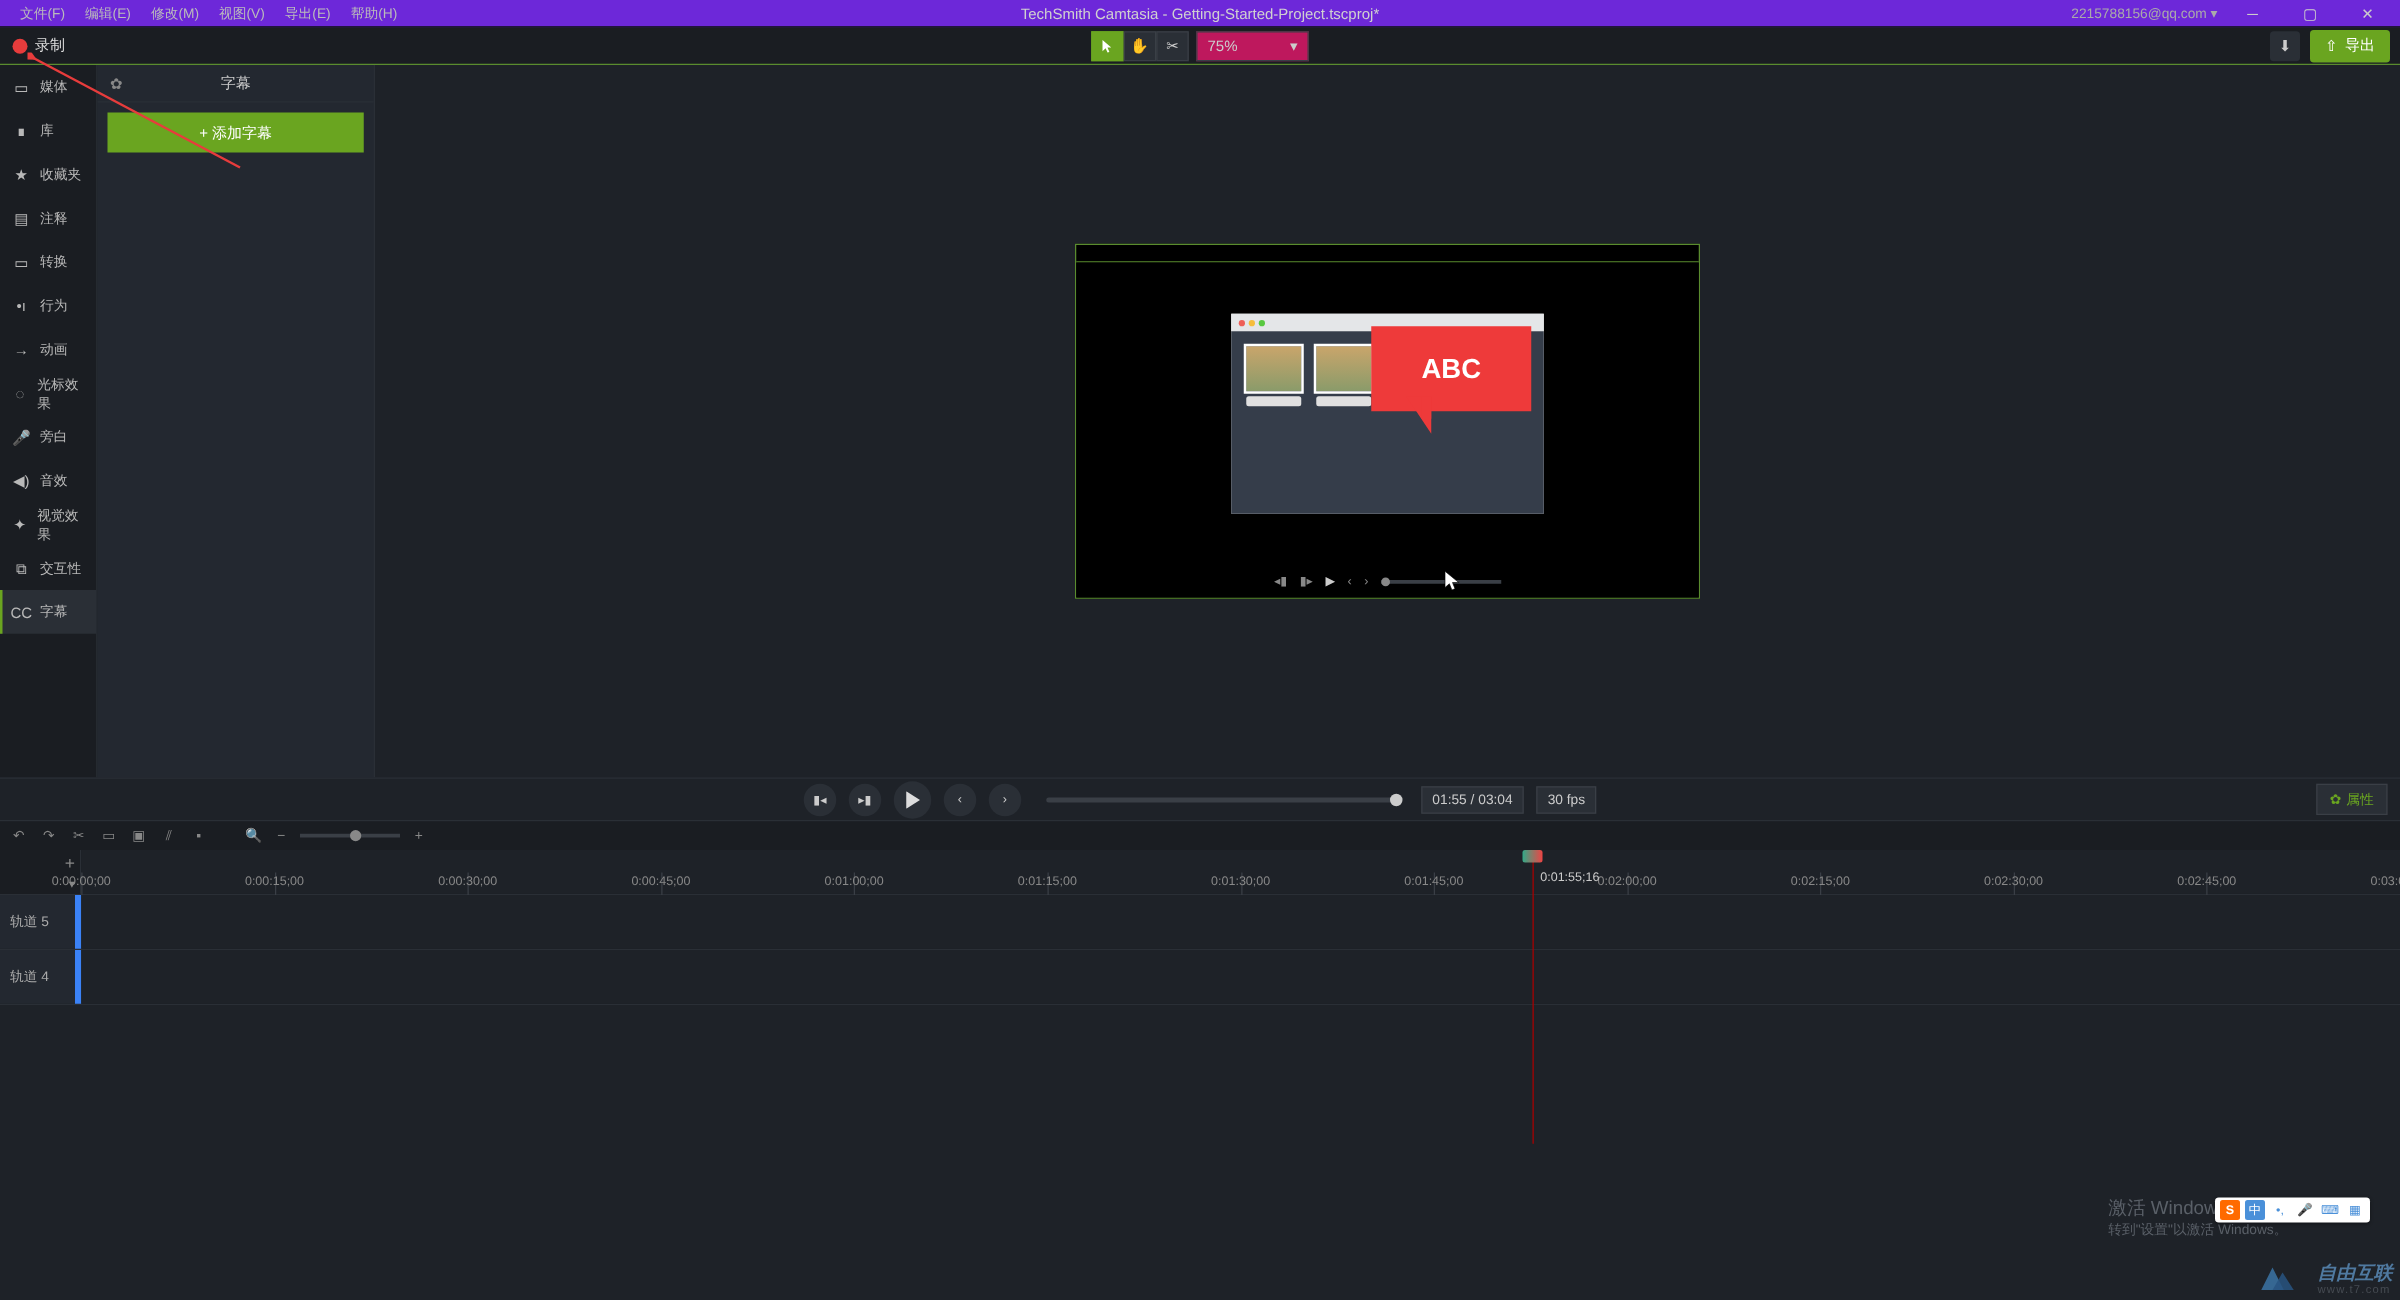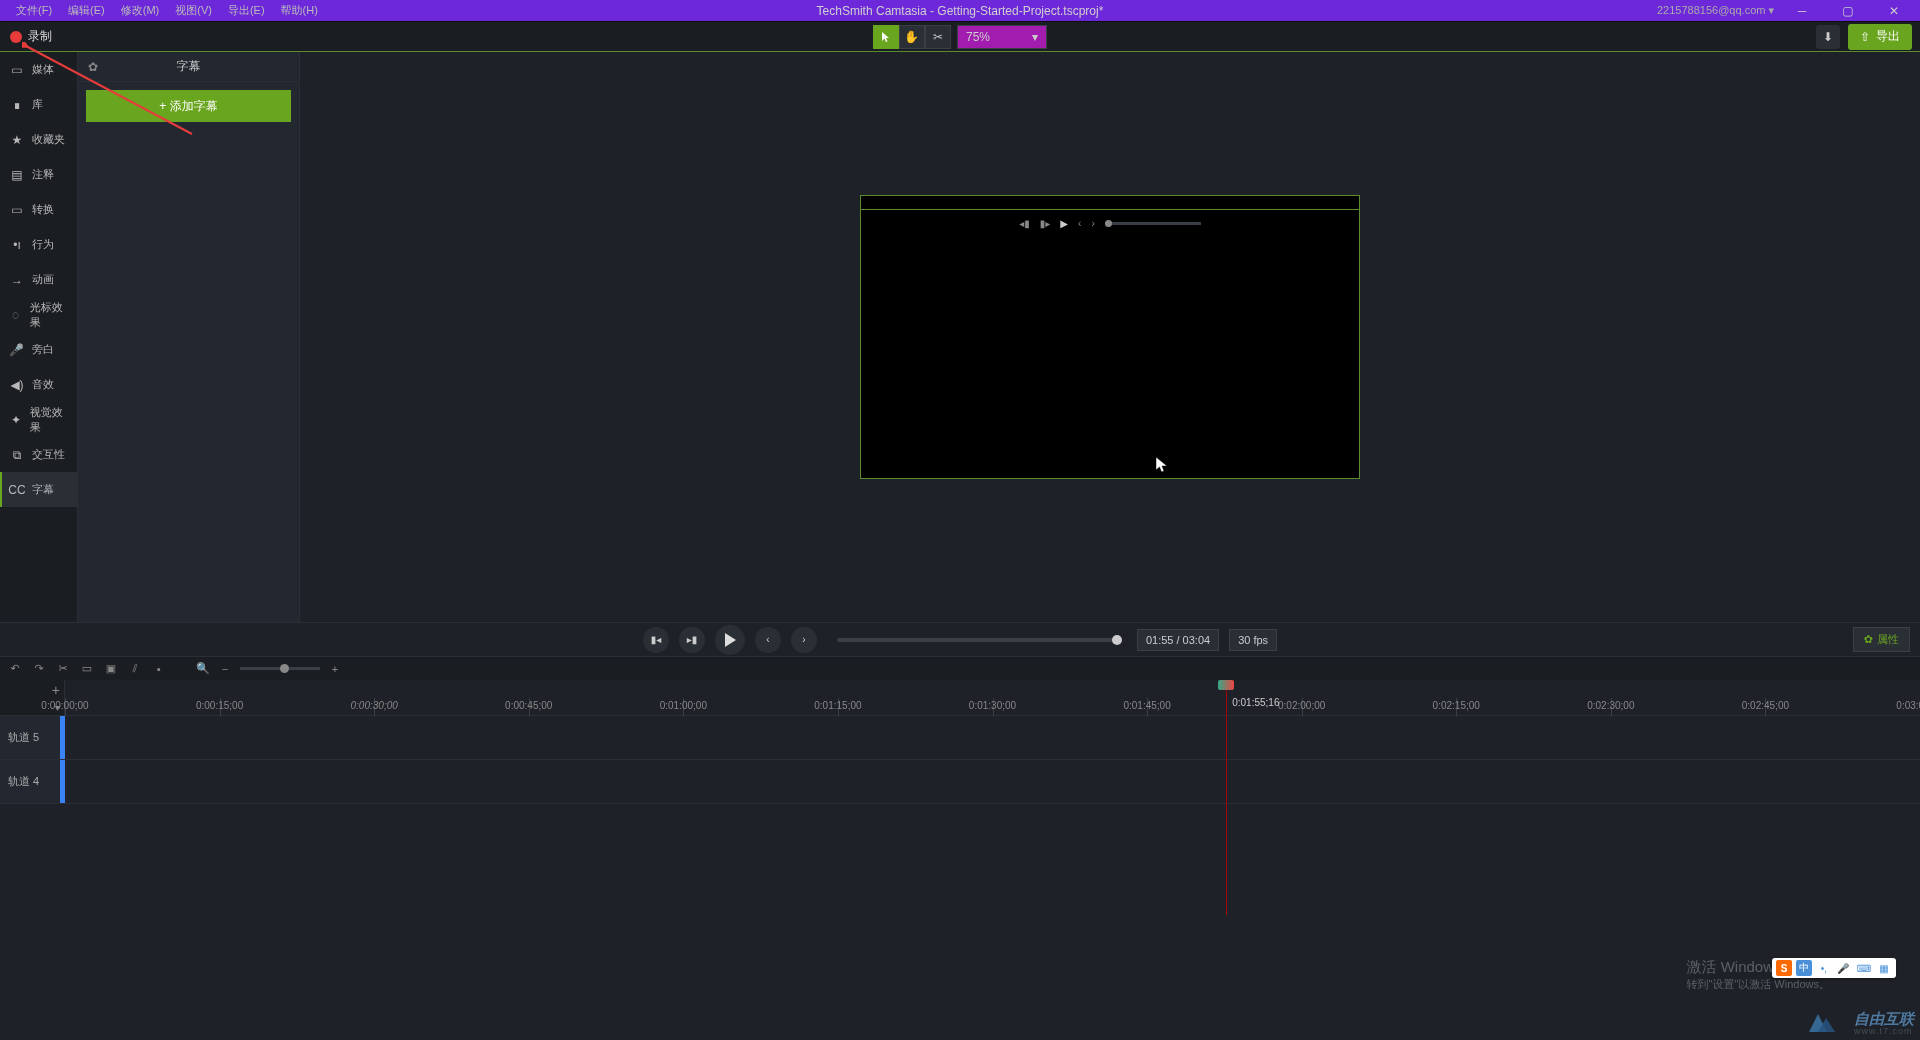--- a/index.html
+++ b/index.html
@@ -13,21 +13,21 @@
 .win-btn { width: 36px; height: 22px; display: flex; align-items: center; justify-content: center; color: #ccc; }
 .user-label { color: #aaa; font-size: 11px; }
 
 
 .toolbar { height: 30px; background: #1a1d22; display: flex; align-items: center; border-bottom: 1px solid #5a8c2e; position: relative; }
 .record-btn { display: flex; align-items: center; gap: 6px; padding: 0 10px; color: #ddd; cursor: pointer; }
 .record-dot { width: 12px; height: 12px; background: #e73c3c; border-radius: 50%; }
 .tool-center { position: absolute; left: 50%; transform: translateX(-50%); display: flex; align-items: center; gap: 0; }
 .tool-btn { width: 26px; height: 24px; background: #2a2f36; border: 1px solid #3a3f46; display: flex; align-items: center; justify-content: center; color: #ccc; }
 .tool-btn.active { background: #6aa520; border-color: #6aa520; color: #fff; }
-.zoom-select { margin-left: 6px; width: 90px; height: 24px; background: #a21caf; border: 1px solid #3a3f46; color: #ccc; display: flex; align-items: center; padding: 0 8px; justify-content: space-between; }
+.zoom-select { margin-left: 6px; width: 90px; height: 24px; background: #be185d; border: 1px solid #3a3f46; color: #ccc; display: flex; align-items: center; padding: 0 8px; justify-content: space-between; }
 .tool-right { margin-left: auto; display: flex; align-items: center; gap: 8px; padding-right: 8px; }
 .dl-btn { width: 24px; height: 24px; background: #2a2f36; border-radius: 3px; display: flex; align-items: center; justify-content: center; }
 .export-btn { height: 26px; background: #6aa520; border-radius: 3px; color: #fff; padding: 0 12px; display: flex; align-items: center; gap: 6px; }
 
 
 .main { display: flex; height: 570px; }
 .sidebar { width: 78px; background: #1a1d22; border-right: 1px solid #2a2f36; }
 .side-item { height: 35px; display: flex; align-items: center; gap: 8px; padding: 0 10px; color: #b8b8b8; cursor: pointer; font-size: 11px; }
 .side-item.active { background: #2a2f36; border-left: 2px solid #6aa520; padding-left: 8px; }
 .side-icon { width: 14px; height: 14px; display: flex; align-items: center; justify-content: center; font-size: 12px; }
@@ -222,20 +222,36 @@
       <span>字幕</span>
     </div>
     <div class="add-caption-btn">
       <span>+  添加字幕</span>
     </div>
   </div>
 
   <div class="canvas-area">
     <div class="canvas-frame">
       <div class="canvas-green-bar"></div>
+      <div class="canvas-content">
+        <div class="mockup">
+          <div class="mockup-header">
+            <span class="traffic" style="background:#ee5f57"></span>
+            <span class="traffic" style="background:#f6bd3b"></span>
+            <span class="traffic" style="background:#58c840"></span>
+          </div>
+          <div class="mockup-body">
+            <div class="thumb"></div>
+            <div class="thumb"></div>
+          </div>
+          <div class="speech-bubble">
+            <span>ABC</span>
+          </div>
+        </div>
+      </div>
       <div class="mini-controls">
         <span class="mini-btn">◂▮</span>
         <span class="mini-btn">▮▸</span>
         <span class="mini-btn" style="color:#ccc">▶</span>
         <span class="mini-btn">‹</span>
         <span class="mini-btn">›</span>
         <div class="mini-slider"></div>
       </div>
     </div>
     <svg class="cursor-arrow" width="14" height="18" style="position:absolute; left:855px; top:404px;">
@@ -289,21 +305,21 @@
       <span class="tl-plus">+</span>
       <span class="tl-down">▾</span>
     </div>
     <div class="tl-ruler">
       <div class="ruler-ticks" id="ruler-ticks">
           <div class="tick-major" style="left: 0%;"></div>
           <div class="tick-label" style="left: 0%;">0:00:00;00</div>
           <div class="tick-major" style="left: 8.33333%;"></div>
           <div class="tick-label" style="left: 8.33333%;">0:00:15;00</div>
           <div class="tick-major" style="left: 16.6667%;"></div>
-          <div class="tick-label" style="left: 16.6667%; font-style: italic;">0:00:30;00</div>
+          <div class="tick-label" style="left: 16.6667%;">0:00:30;00</div>
           <div class="tick-major" style="left: 25%;"></div>
           <div class="tick-label" style="left: 25%;">0:00:45;00</div>
           <div class="tick-major" style="left: 33.3333%;"></div>
           <div class="tick-label" style="left: 33.3333%;">0:01:00;00</div>
           <div class="tick-major" style="left: 41.6667%;"></div>
           <div class="tick-label" style="left: 41.6667%;">0:01:15;00</div>
           <div class="tick-major" style="left: 50%;"></div>
           <div class="tick-label" style="left: 50%;">0:01:30;00</div>
           <div class="tick-major" style="left: 58.3333%;"></div>
           <div class="tick-label" style="left: 58.3333%;">0:01:45;00</div>

